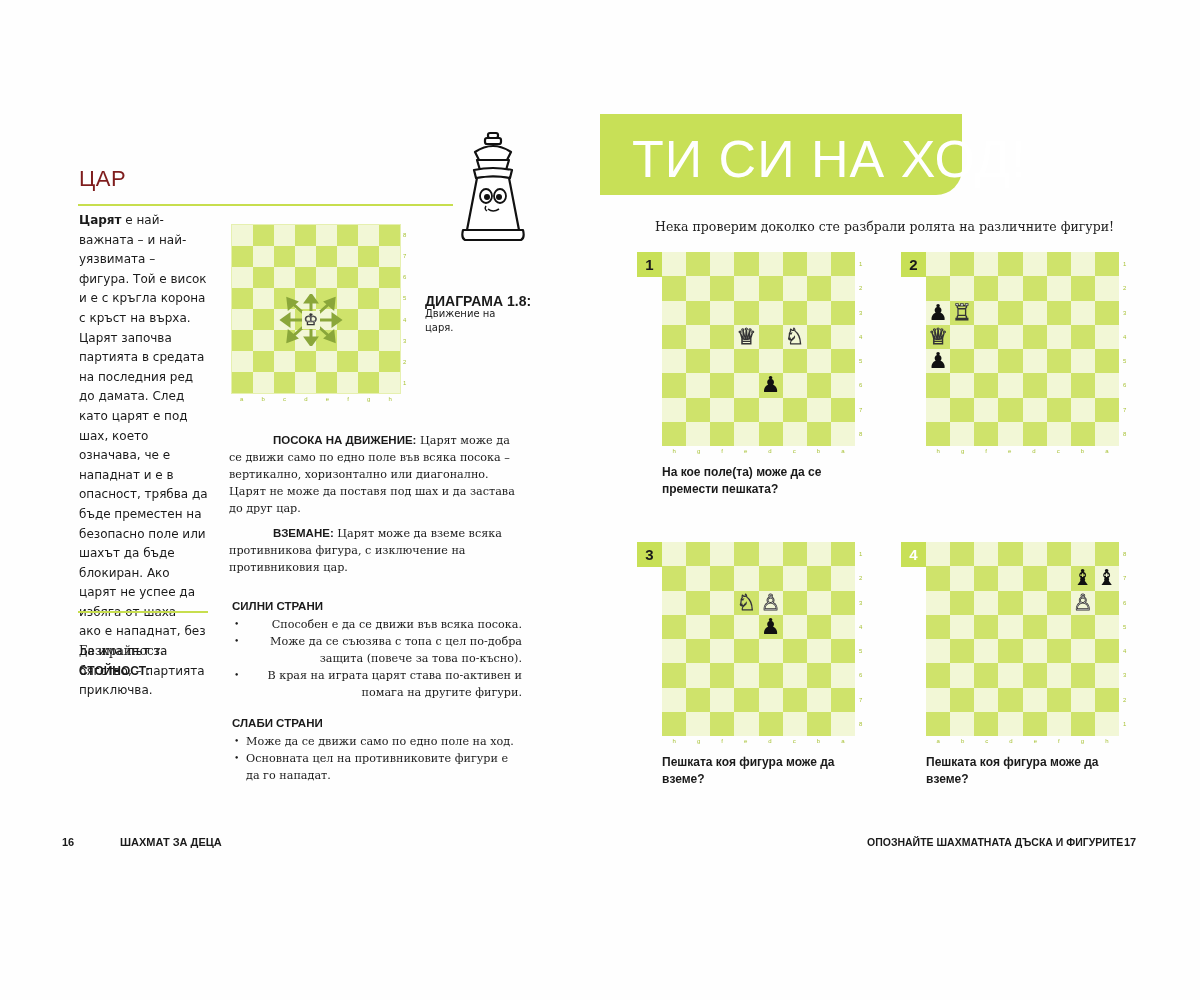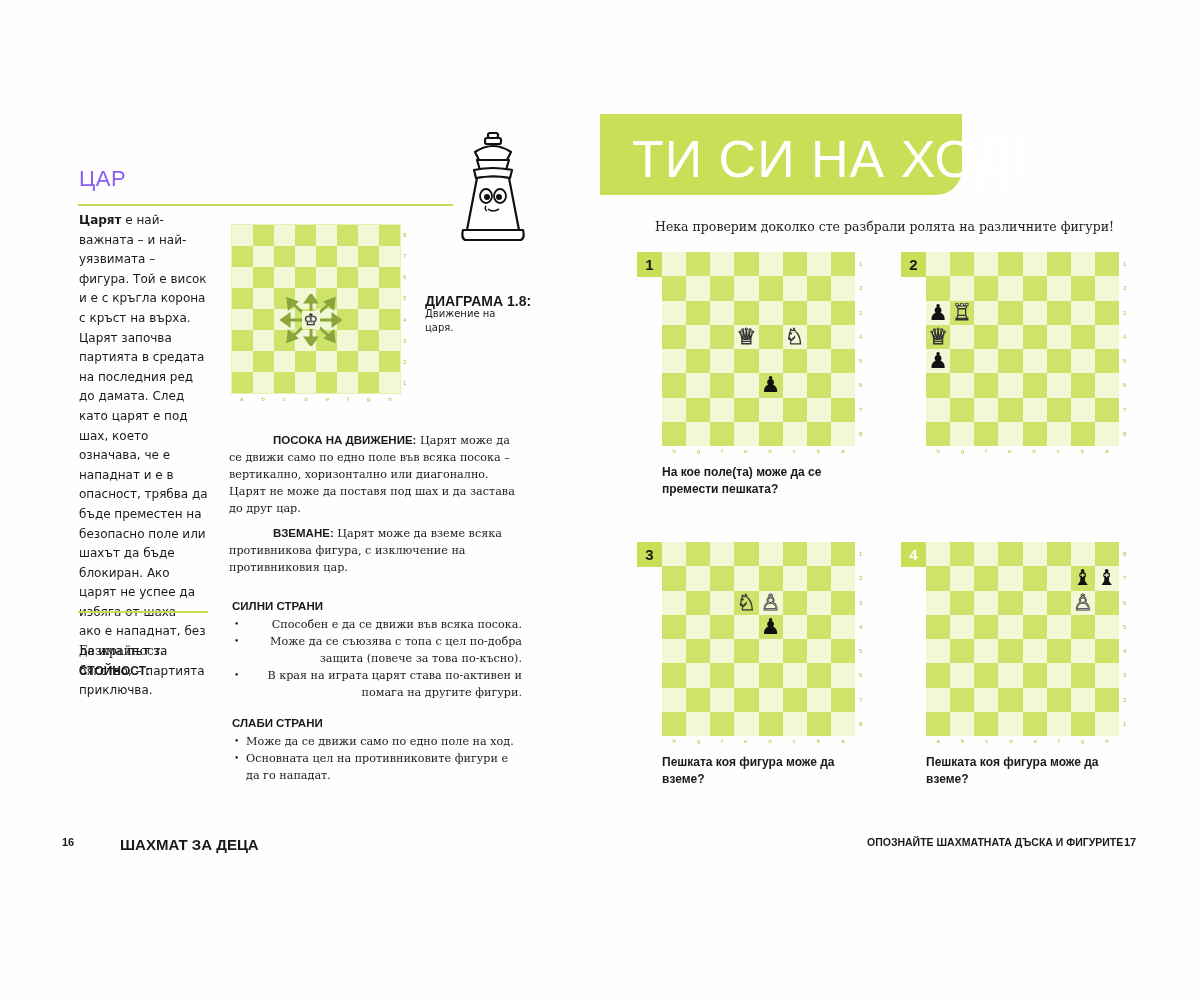--- a/index.html
+++ b/index.html
@@ -1,21 +1,21 @@
 <!DOCTYPE html>
 <html><head>
 <meta charset="utf-8">
 <style>
   * { box-sizing: border-box; margin: 0; padding: 0; }
   html, body { width: 1200px; height: 1000px; background: #fefefe; overflow: hidden; }
   body { position: relative; font-family: "DejaVu Sans", sans-serif; color: #1a1a1a; }
   .abs { position: absolute; }
 
   
-  .section-title { left: 79px; top: 166px; font-family: "Liberation Sans", sans-serif; font-size: 22px; color: #8b5cf6; font-weight: normal; letter-spacing: 0.5px; }
+  .section-title { left: 79px; top: 166px; font-family: "Liberation Sans", sans-serif; font-size: 22px; color: #7f1d1d; font-weight: normal; letter-spacing: 0.5px; }
   .rule-top { left: 78px; top: 204px; width: 375px; height: 2px; background: #c7de4e; }
   .intro { left: 79px; top: 211px; width: 130px; font-family: "DejaVu Sans", sans-serif; font-size: 12px; line-height: 19.6px; color: #1a1a1a; }
   .intro b { font-weight: bold; margin-top: 28px; }
   .rule-left { left: 78px; top: 611px; width: 130px; height: 2px; background: #c7de4e; }
   .value-label { left: 79px; top: 628px; font-family: "Liberation Sans", sans-serif; font-size: 12px; font-weight: bold; margin-top: 36px; }
   .value-text { left: 79px; top: 644px; font-family: "DejaVu Serif", serif; font-size: 12px; }
 
   .board { display: grid; grid-template-columns: repeat(8, 1fr); grid-template-rows: repeat(8, 1fr); }
   .sq { position: relative; display: flex; align-items: center; justify-content: center; }
   .sq.l { background: #f2f7d6; }
@@ -58,21 +58,21 @@
   .badge { position: absolute; left: 0; top: 0; width: 25px; height: 25px; background: #c8e057; font-family: "Liberation Sans", sans-serif; font-weight: bold; font-size: 15px; display: flex; align-items: center; justify-content: center; color: #1a1a1a; }
   .badge.light { color: #ffffff; }
   .pboard { position: absolute; left: 25px; top: 0; width: 193px; height: 194px; }
   .pboard .piece { font-size: 22px; }
   .pranks { position: absolute; left: 222px; top: 0; width: 8px; height: 194px; }
   .pfiles { position: absolute; left: 25px; top: 196px; width: 193px; height: 10px; }
   .question { position: absolute; left: 25px; top: 212px; width: 200px; font-family: "Liberation Sans", sans-serif; font-weight: bold; font-size: 12px; line-height: 17px; }
 
   .footer { font-family: "Liberation Sans", sans-serif; font-weight: bold; font-size: 11px; color: #1a1a1a; }
   .pg-left { left: 62px; top: 836px; }
-  .run-left { left: 110px; top: 836px; font-size: 15px; padding-left: 10px; }
+  .run-left { left: 110px; top: 836px; font-size: 11px; padding-left: 10px; }
   .run-right { left: 867px; top: 836px; font-size: 10.5px; }
   .pg-right { left: 1124px; top: 836px; }
 </style>
 </head>
 <body>
 
 <div class="abs section-title">ЦАР</div>
 <div class="abs rule-top"></div>
 
 <div class="abs intro"><b>Царят</b><span> е най-важната – и най-уязвимата – фигура. Той е висок и е с кръгла корона с кръст на върха. Царят започва партията в средата на последния ред до дамата. След като царят е под шах, което означава, че е нападнат и е в опасност, трябва да бъде преместен на безопасно поле или шахът да бъде блокиран. Ако царят не успее да избяга от шаха – ако е нападнат, без да има път за бягство, – партията приключва.</span></div>

